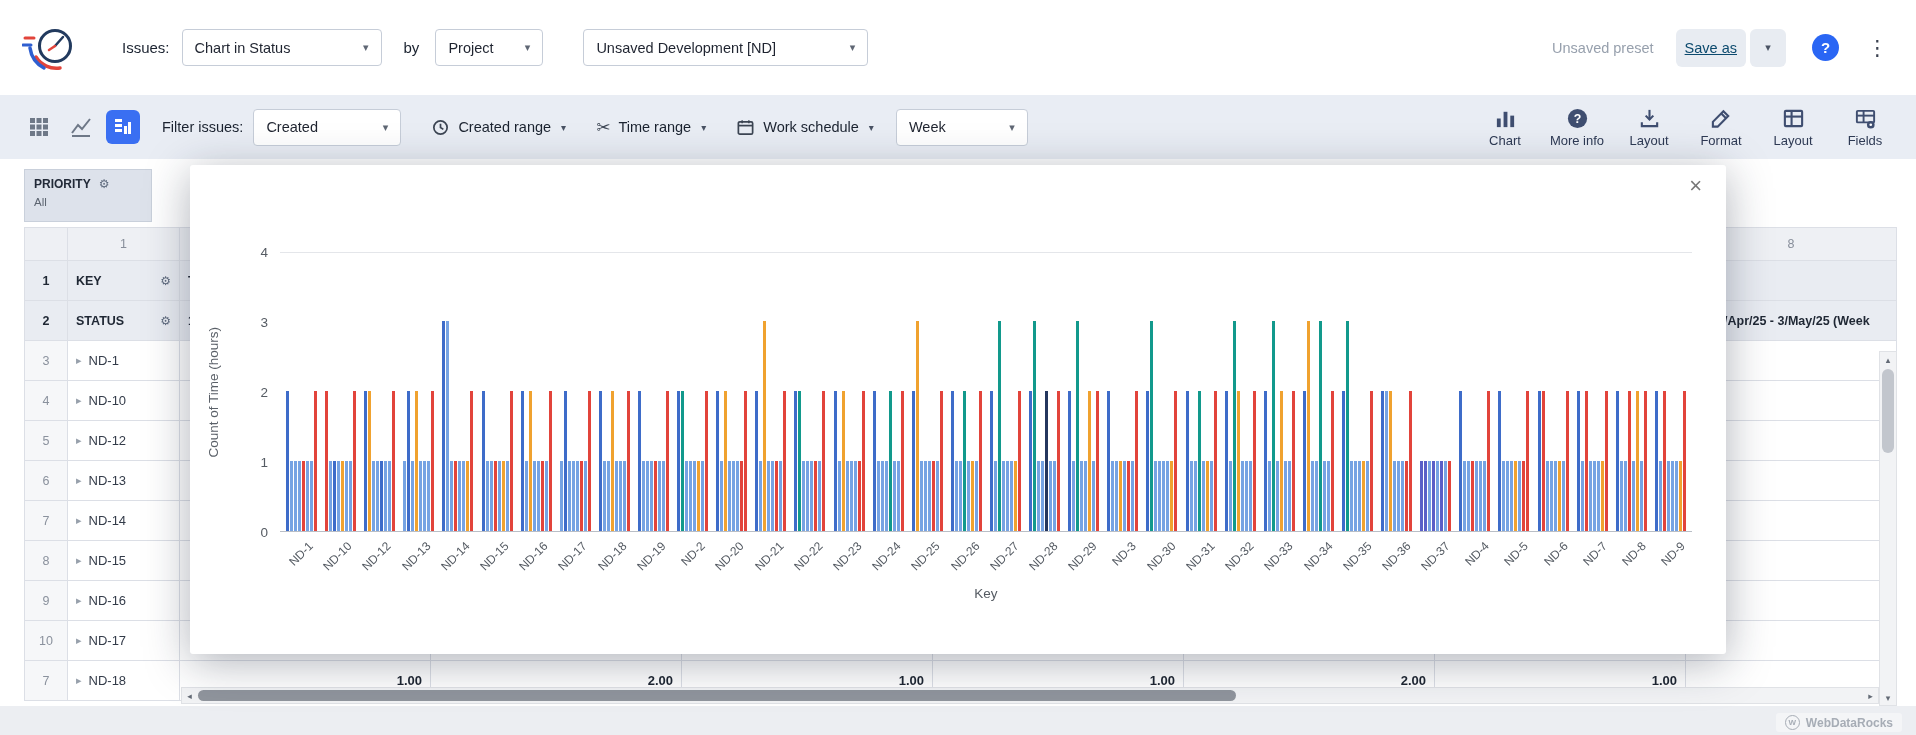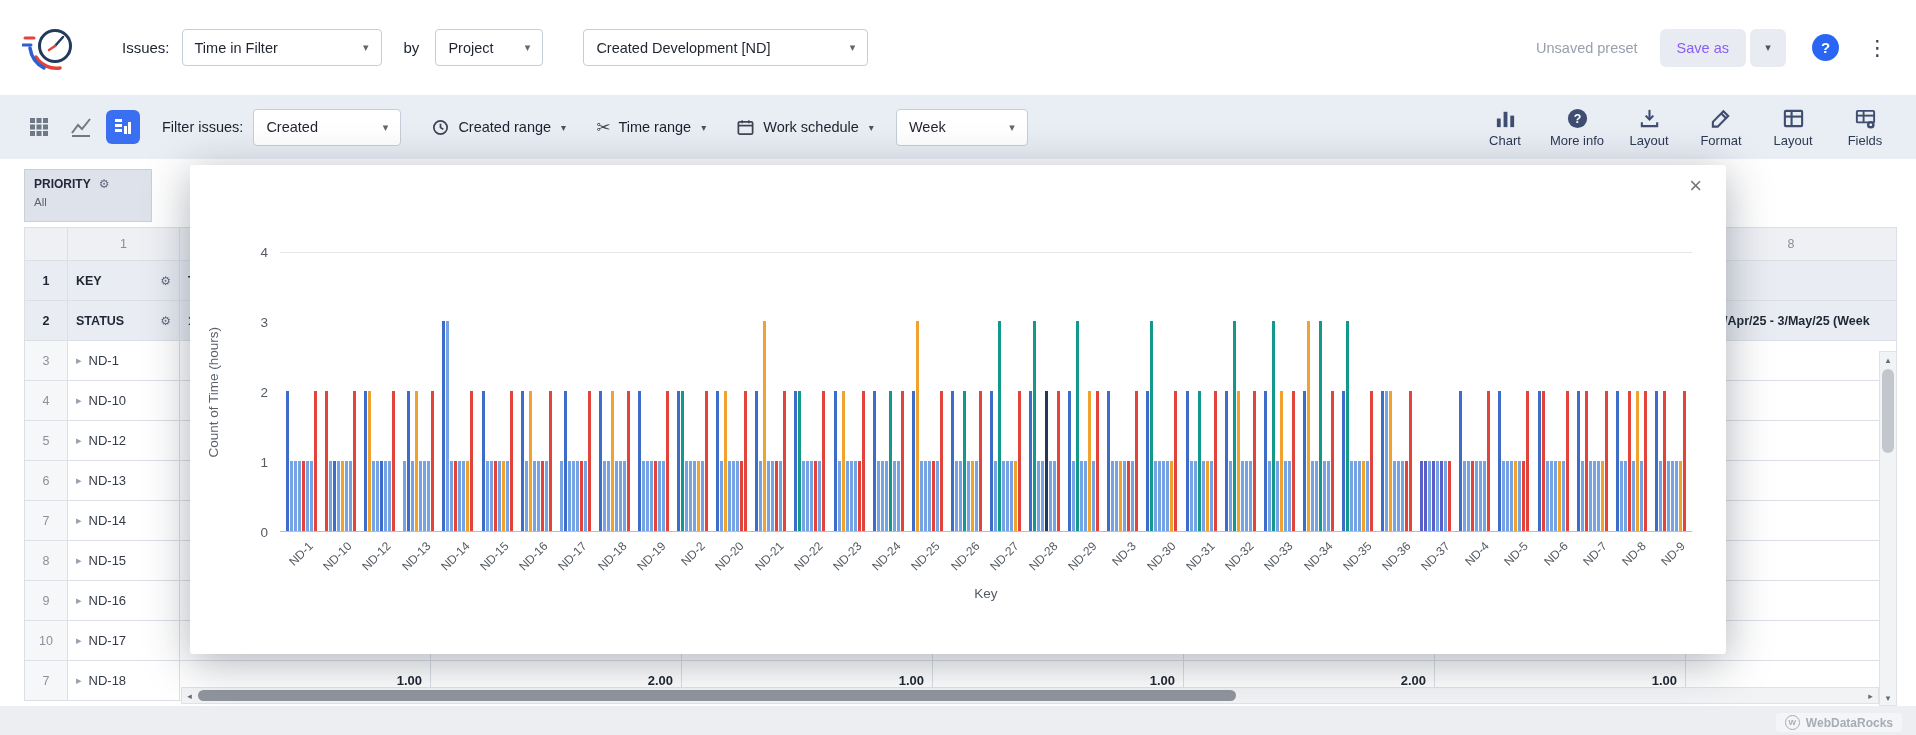--- a/index.html
+++ b/index.html
@@ -15,22 +15,22 @@
   .hlabel{font-size:15px;color:#1b2330;}
   .select{height:37px;background:#fff;border:1px solid #c6cdd8;border-radius:4px;display:flex;
           align-items:center;padding:0 12px;font-size:14.5px;color:#1f2430;cursor:pointer;
           box-sizing:border-box;white-space:nowrap;}
   .select .chev{margin-left:auto;color:#5f6774;font-size:11px;padding-left:12px;}
   .w200{width:200px;margin-left:12px;}
   .w108{width:108px;margin-left:16px;}
   .w285{width:285px;margin-left:40px;}
   .by{margin-left:22px;}
   .preset{font-size:14.5px;color:#97a0ad;margin-right:22px;white-space:nowrap;}
-  .saveas{height:38px;padding:0 17px;border:none;border-radius:6px;background:#e8ecf2;
-          font-size:14.5px;color:#8b5cf6;cursor:pointer;font-family:inherit;}
+  .saveas{height:38px;padding:0 9px;border:none;border-radius:6px;background:#e8ecf2;
+          font-size:14.5px;color:#0c4a6e;cursor:pointer;font-family:inherit;text-decoration:underline;}
   .saveas-chev{height:38px;width:36px;border:none;border-radius:6px;background:#e8ecf2;margin-left:4px;
           color:#4a5364;font-size:11px;cursor:pointer;margin-right:26px;}
   .help{width:27px;height:27px;border-radius:50%;background:#2a66f4;color:#fff;display:flex;
         align-items:center;justify-content:center;font-size:15px;font-weight:bold;cursor:pointer;margin-right:22px;}
   .kebab{font-size:21px;color:#3a4150;cursor:pointer;padding:0 6px;}
 
   
   .toolbar{position:absolute;left:0;top:95px;right:0;height:64px;background:#e9edf4;display:flex;
            align-items:center;padding:0 22px;box-sizing:border-box;z-index:2;}
   .viewbtn{width:34px;height:34px;border-radius:6px;display:flex;align-items:center;
@@ -117,30 +117,30 @@
       <line x1="33" y1="22" x2="41" y2="13" stroke="#223a5e" stroke-width="2.5" stroke-linecap="round"></line>
       <line x1="33" y1="22" x2="27" y2="26" stroke="#e2443b" stroke-width="2.5" stroke-linecap="round"></line>
       <path d="M14 33 A 24 24 0 0 0 38 44" fill="none" stroke="#e2443b" stroke-width="3.5" stroke-linecap="round"></path>
       <path d="M8 24 A 27 27 0 0 0 22 44" fill="none" stroke="#2f5fd0" stroke-width="3.5" stroke-linecap="round"></path>
       <line x1="3" y1="14" x2="12" y2="14" stroke="#e2443b" stroke-width="3" stroke-linecap="round"></line>
       <line x1="1" y1="21" x2="9" y2="21" stroke="#2f5fd0" stroke-width="3" stroke-linecap="round"></line>
     </svg>
   </div>
   <span class="hlabel">Issues:</span>
   <div class="select w200">
-    <span>Time in Filter</span>
+    <span>Chart in Status</span>
     <span class="chev">▾</span>
   </div>
   <span class="hlabel by">by</span>
   <div class="select w108">
     <span>Project</span>
     <span class="chev">▾</span>
   </div>
   <div class="select w285">
-    <span>Created Development [ND]</span>
+    <span>Unsaved Development [ND]</span>
     <span class="chev">▾</span>
   </div>
   <div class="spacer"></div>
   <span class="preset">Unsaved preset</span>
   <button class="saveas">Save as</button>
   <button class="saveas-chev"><span>▾</span></button>
   <div class="help">
       <span>?</span>
     </div>
   <div class="kebab">⋮</div>

